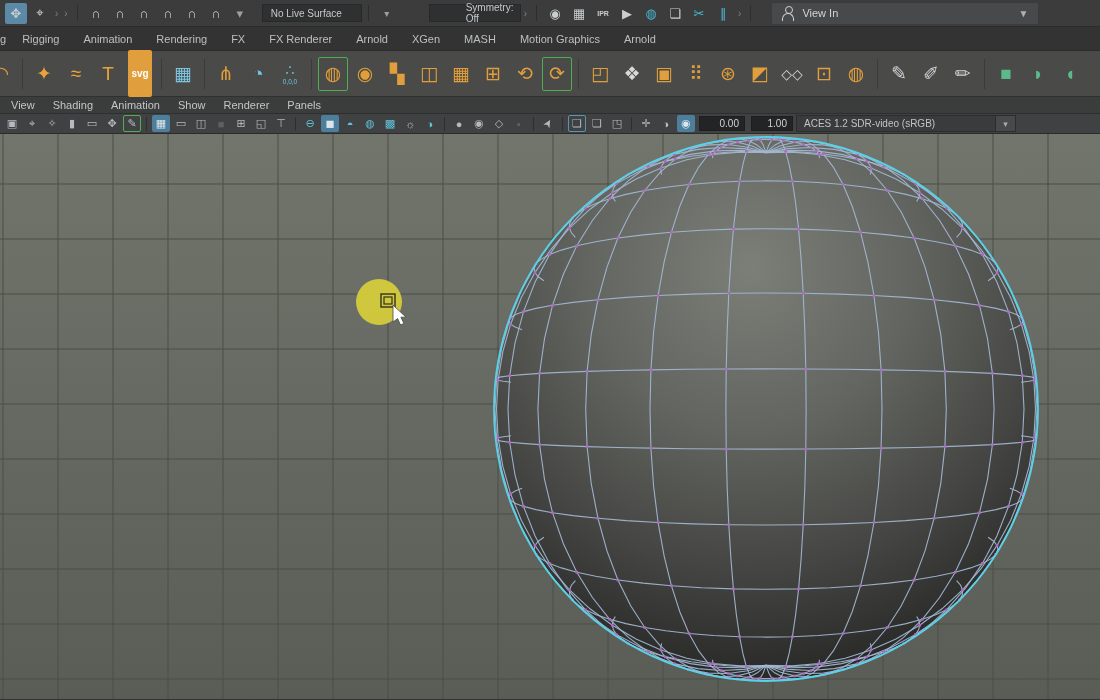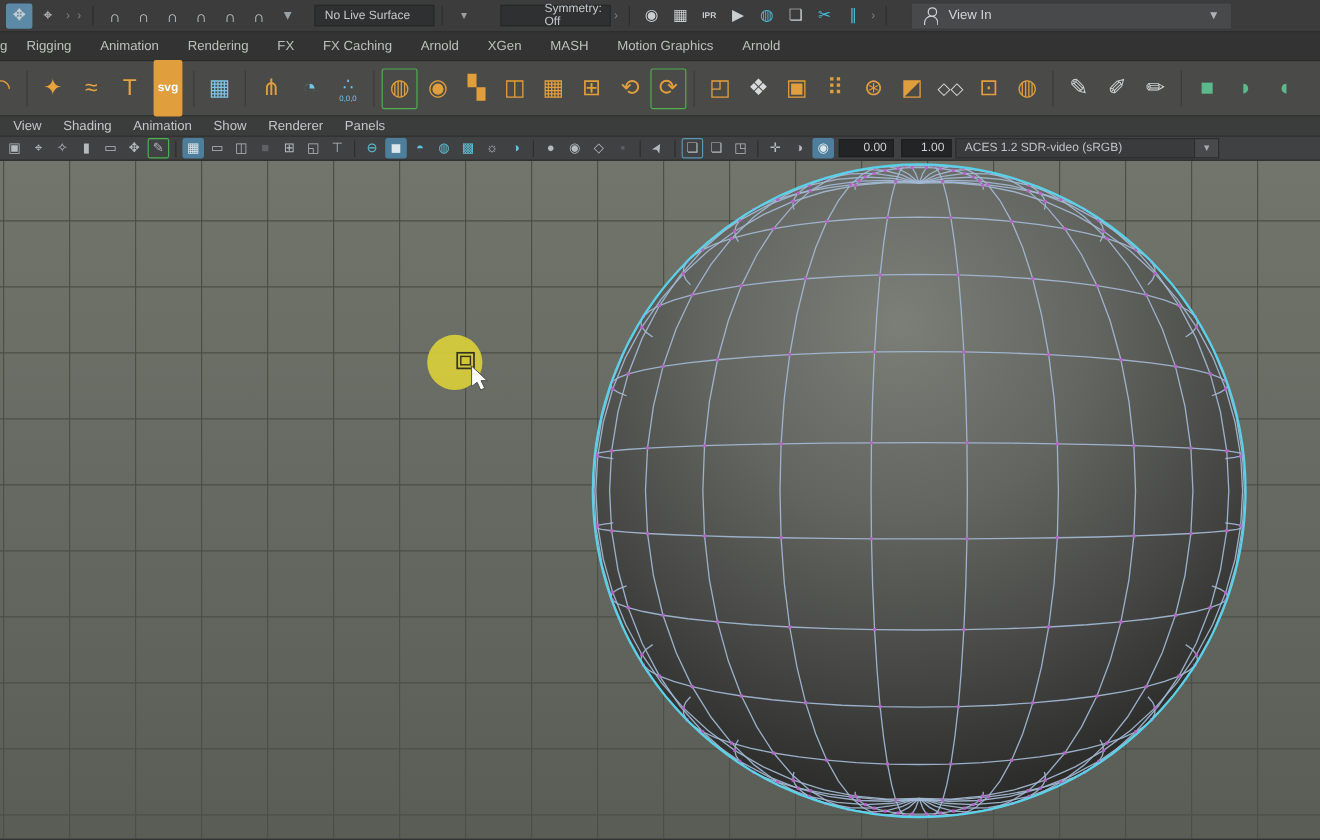--- a/index.html
+++ b/index.html
@@ -12,21 +12,21 @@
   .tbicon { display:inline-flex; align-items:center; justify-content:center;
     width:22px; height:21px; font-size:13px; margin:0 1px; border-radius:2px;
     color:#c9ced1; cursor:default; flex:none; }
   .tbicon.txt { font-size:7px; font-weight:bold; letter-spacing:0; }
   .tbicon.sel { background:#5b89a6; }
   .chev { color:#7e8386; font-size:10px; margin:0 3px; flex:none; }
   .vsep { width:1px; height:16px; background:#2d2e2d; margin:0 6px; flex:none; }
   .tfield { height:18px; background:#2f3031; border:1px solid #272828; color:#c6c9cb;
     font-size:10px; display:flex; align-items:center; padding:0 8px; flex:none; }
   #live-surface { width:100px; margin-left:10px; }
-  #symmetry { width:92px; margin-left:18px;padding-left:36px; }
+  #symmetry { width:92px; margin-left:30px;padding-left:36px; }
   #signin { margin-left:14px; width:268px; height:23px; background:#47494b; border:1px solid #3a3b3c;
     border-radius:2px; display:flex; align-items:center; padding:0 10px; color:#d2d5d7; font-size:11px; }
   #signin .caret { margin-left:auto; color:#aeb2b5; font-size:10px; }
   .person { position:relative; width:12px; height:14px; margin-right:8px; flex:none; }
   .person::before { content:""; position:absolute; left:3px; top:0; width:6px; height:6px;
     border-radius:50%; border:1.5px solid #cfd3d5; }
   .person::after { content:""; position:absolute; left:0; top:7px; width:10px; height:7px;
     border:1.5px solid #cfd3d5; border-bottom:none; border-radius:6px 6px 0 0; }
 
   
@@ -116,21 +116,21 @@
     <span class="caret">▼</span>
   </span>
 </div>
 
 <div class="row" id="tabs">
     <span class="tab partial">g</span>
     <span class="tab">Rigging</span>
     <span class="tab">Animation</span>
     <span class="tab">Rendering</span>
     <span class="tab">FX</span>
-    <span class="tab">FX Caching</span>
+    <span class="tab">FX Renderer</span>
     <span class="tab">Arnold</span>
     <span class="tab">XGen</span>
     <span class="tab">MASH</span>
     <span class="tab">Motion Graphics</span>
     <span class="tab">Arnold</span>
   </div>
 
 <div class="row" id="shelf">
   <span class="row">
       <span class="shicon clipL" style="color: rgb(224, 158, 60);">◠</span>

